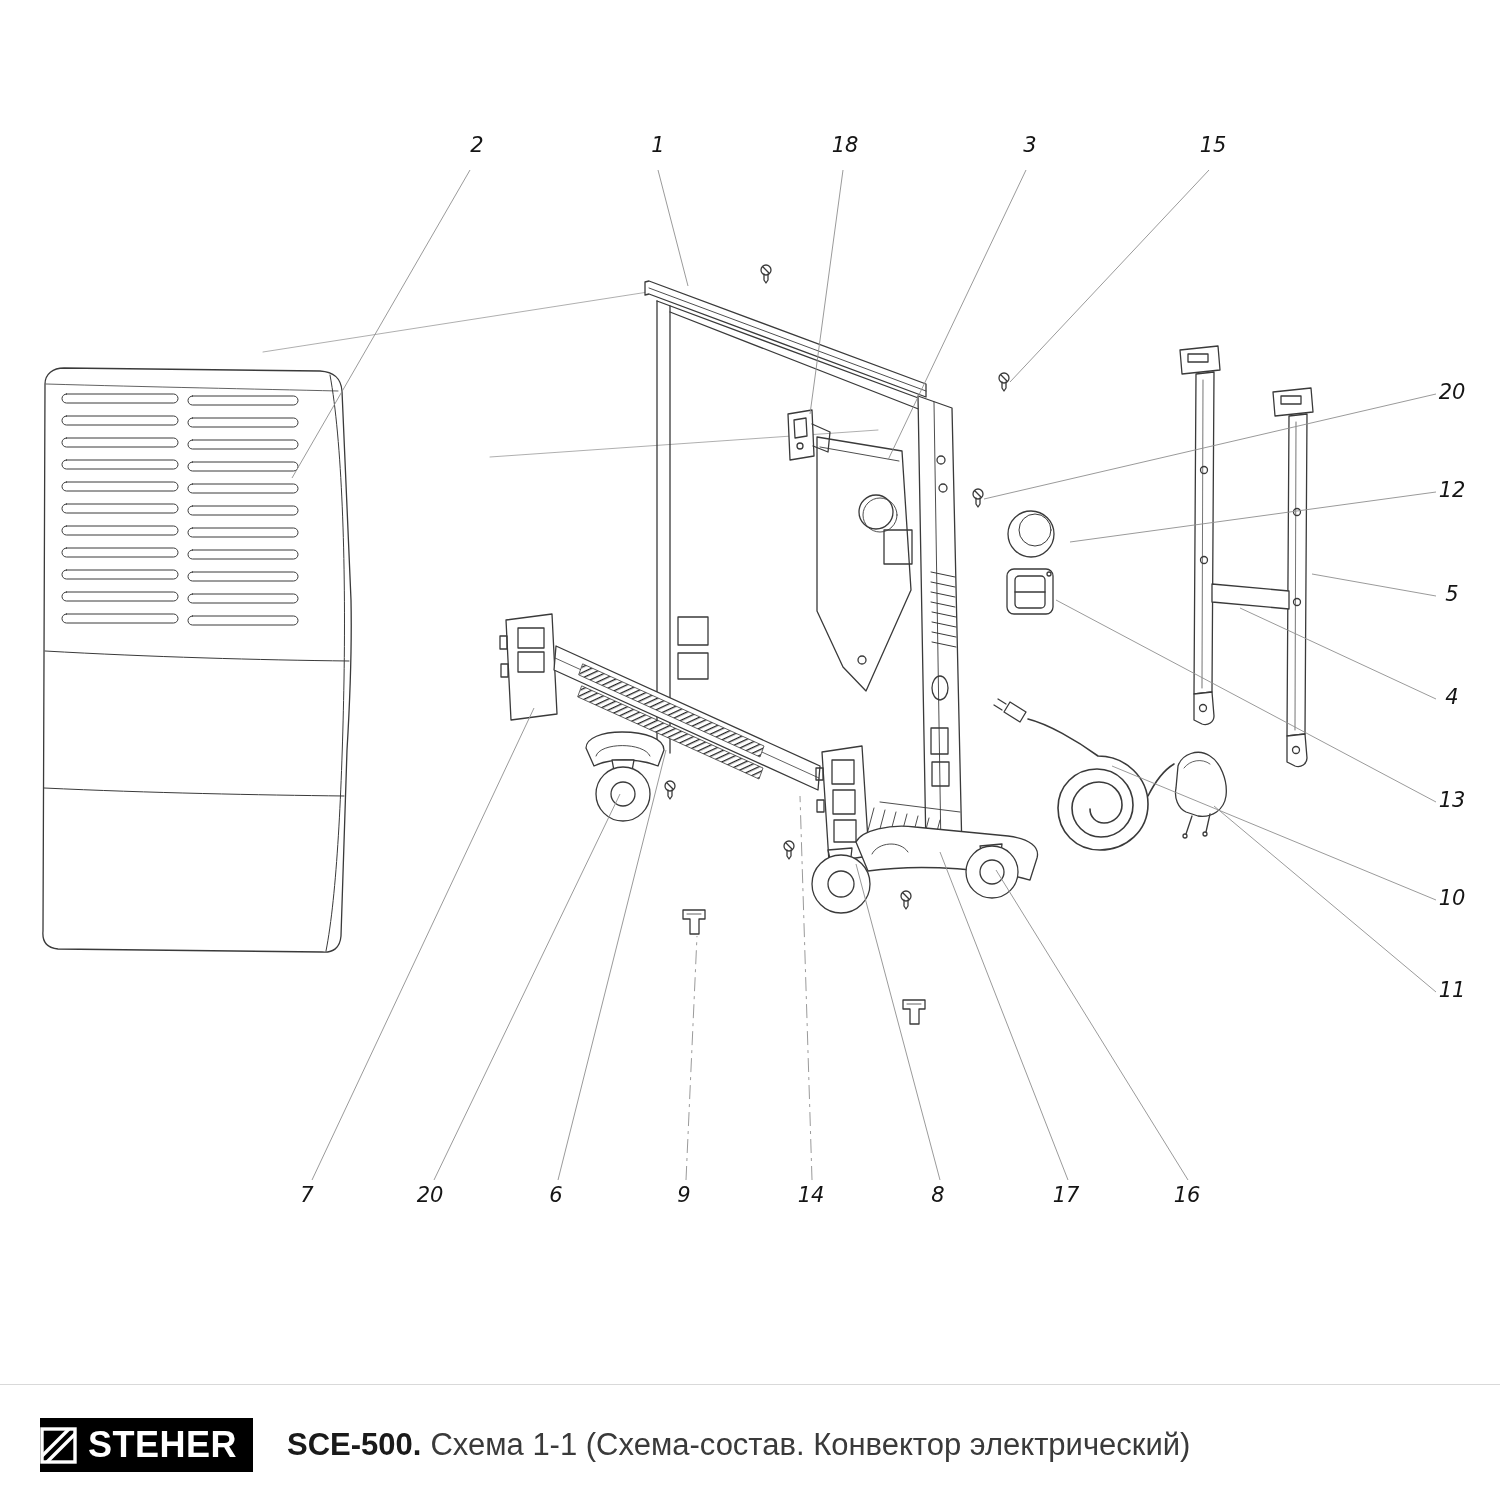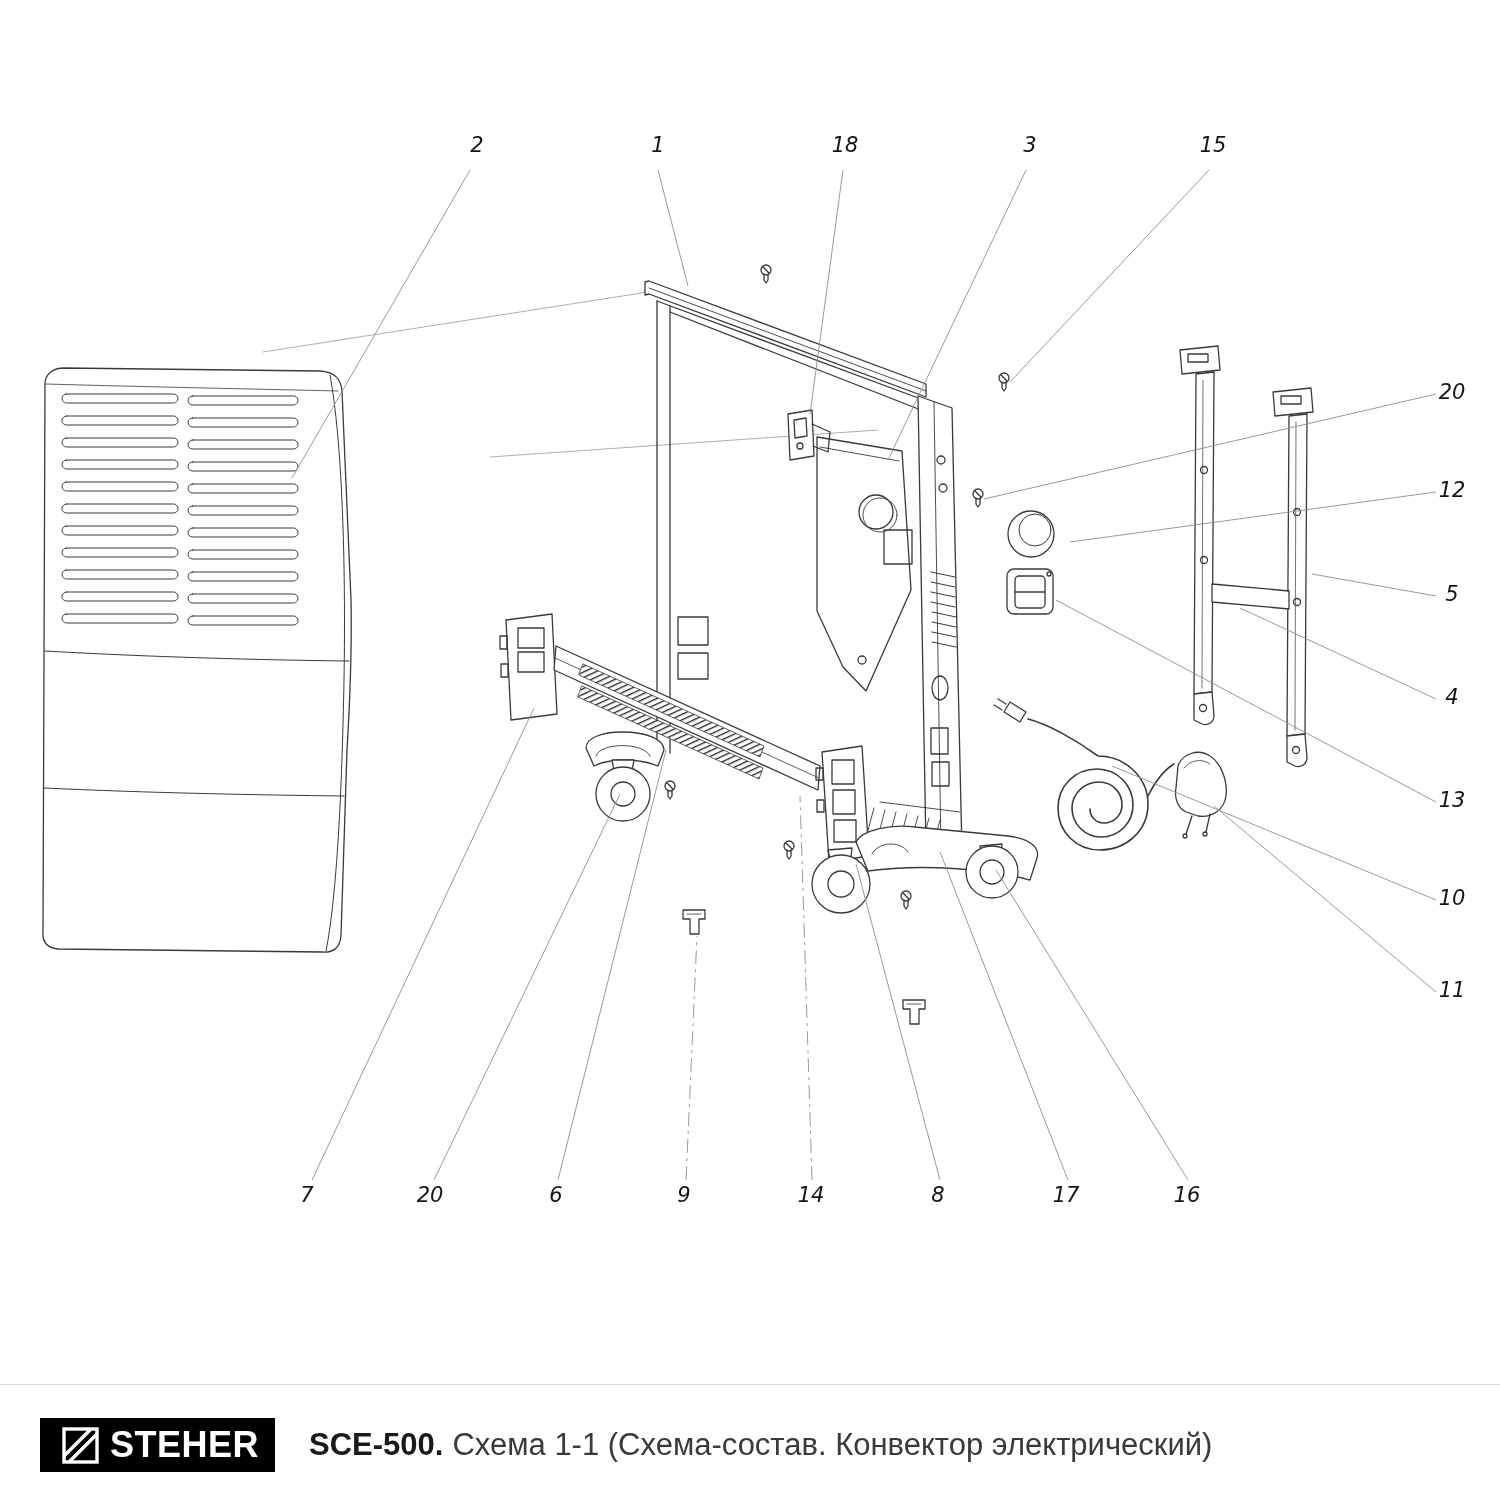--- a/index.html
+++ b/index.html
@@ -7,21 +7,21 @@
               font-family:"Liberation Sans", sans-serif; overflow:hidden; }
   #diagram { position:absolute; left:0; top:0; }
   #callouts text { font:italic 21px "DejaVu Sans", sans-serif; fill:#151515; text-anchor:middle; }
   #callouts line { stroke:#8f8f8f; stroke-width:0.9; }
   .aux-line { stroke:#9a9a9a; stroke-width:0.8; }
 
   .footer { position:absolute; left:0; top:1384px; width:1500px; }
   .footer-rule { width:1500px; height:1px; background:#d9d9d9; }
   .footer-row { margin-top:33px; display:flex; align-items:center; gap:34px; padding-left:40px; }
   .logo { display:inline-flex; align-items:center; gap:11px; background:#000;
-          height:54px; padding:0 16px 0 22px; }
+          height:54px; padding:0 16px 0 0; }
   .logo-icon { width:37px; height:37px; display:inline-block; }
   .logo-text { color:#fff; font-weight:700; font-size:36px; letter-spacing:0.5px;
                font-family:"Liberation Sans", sans-serif; }
   .caption { font-size:31px; color:#3a3a3a; white-space:nowrap;text-align:right; }
   .caption .model { font-weight:700; color:#1a1a1a; margin-right:9px; }
 </style>
 </head>
 <body>
 
 <svg id="diagram" width="1500" height="1500" viewBox="0 0 1500 1500">

